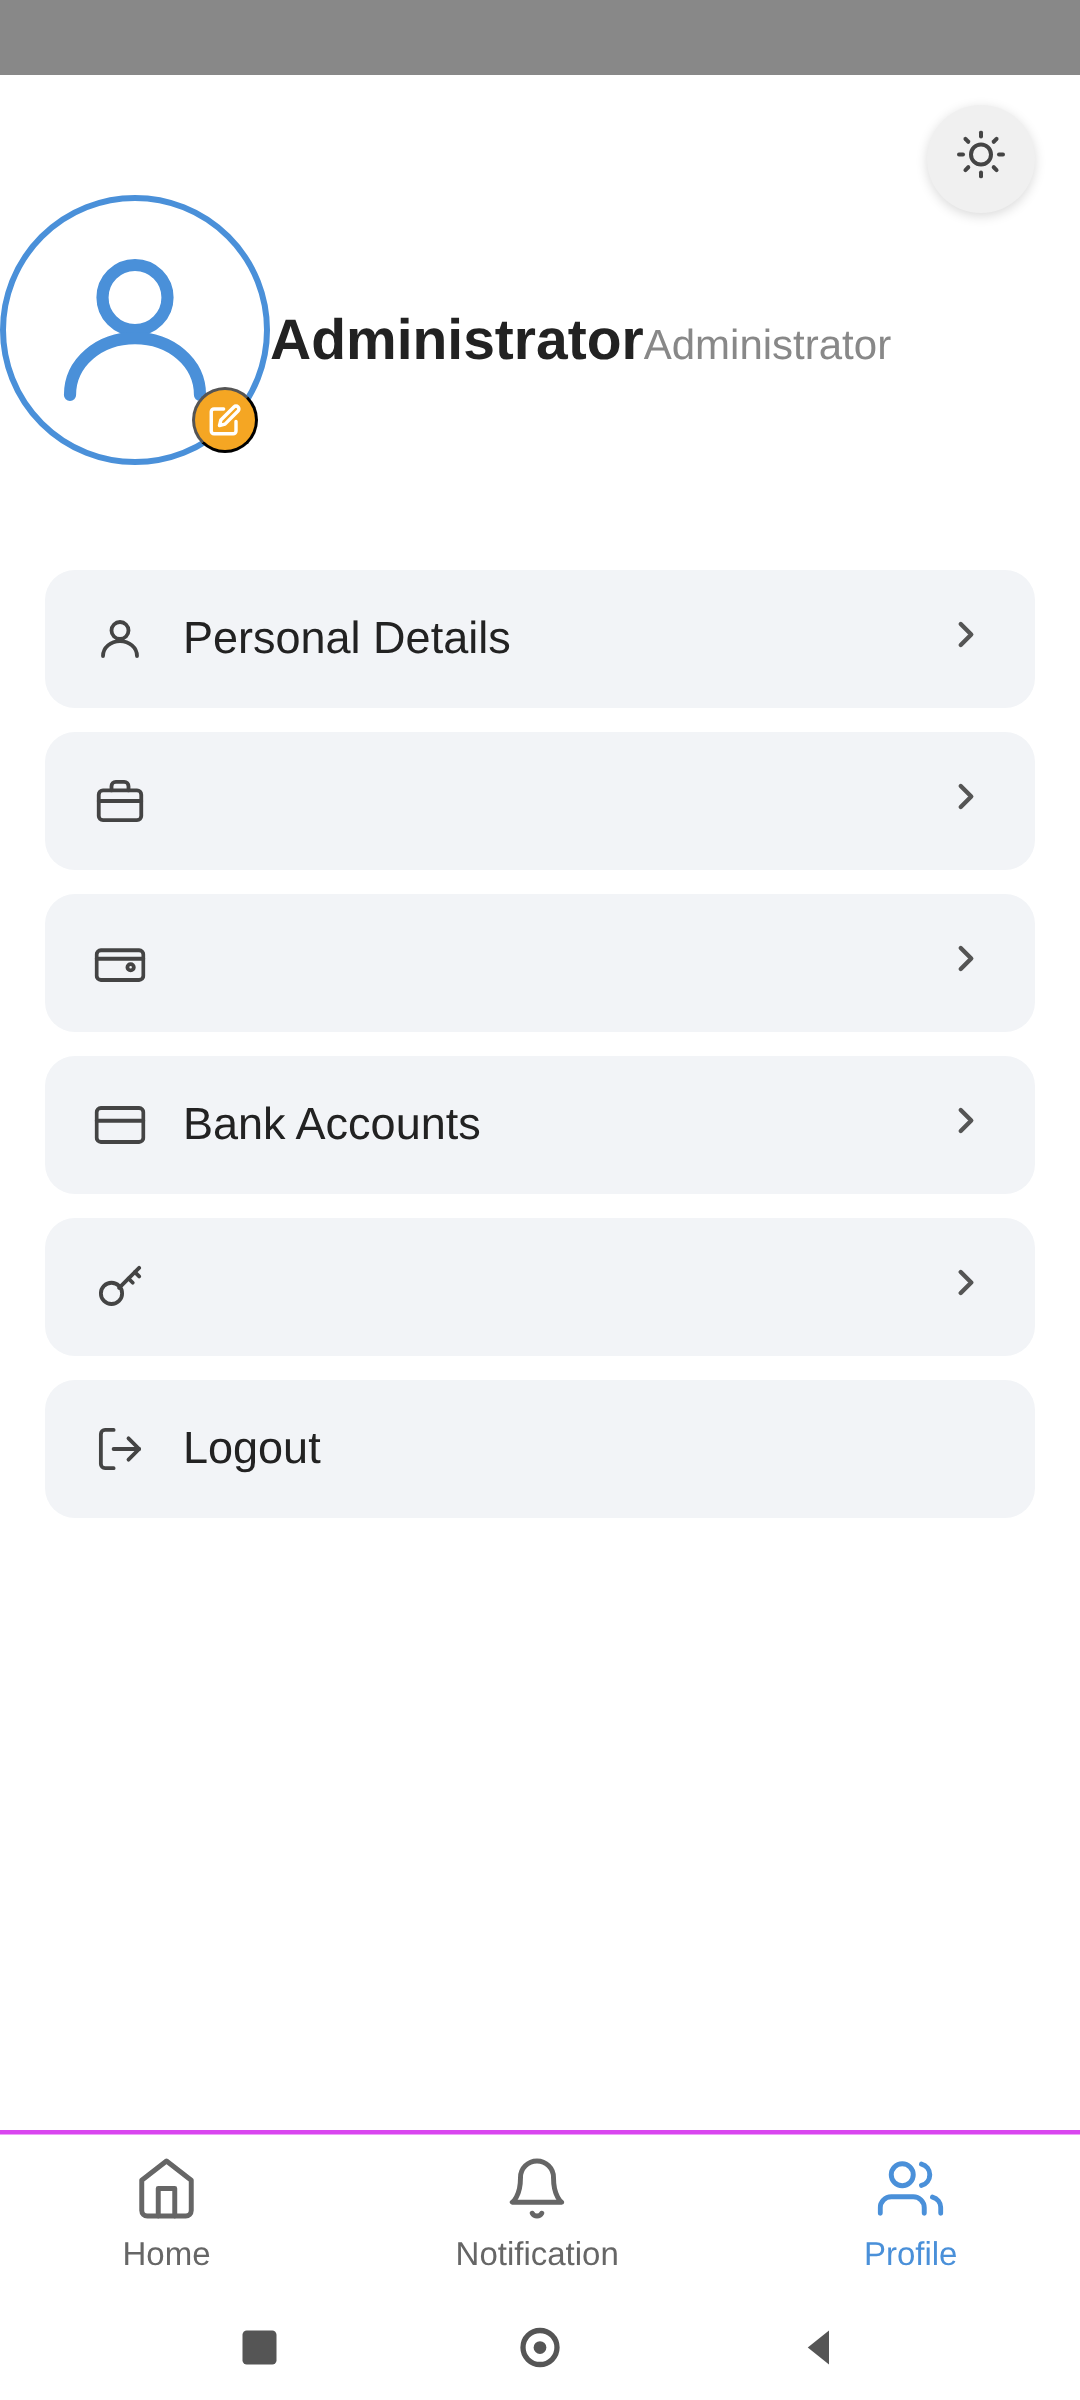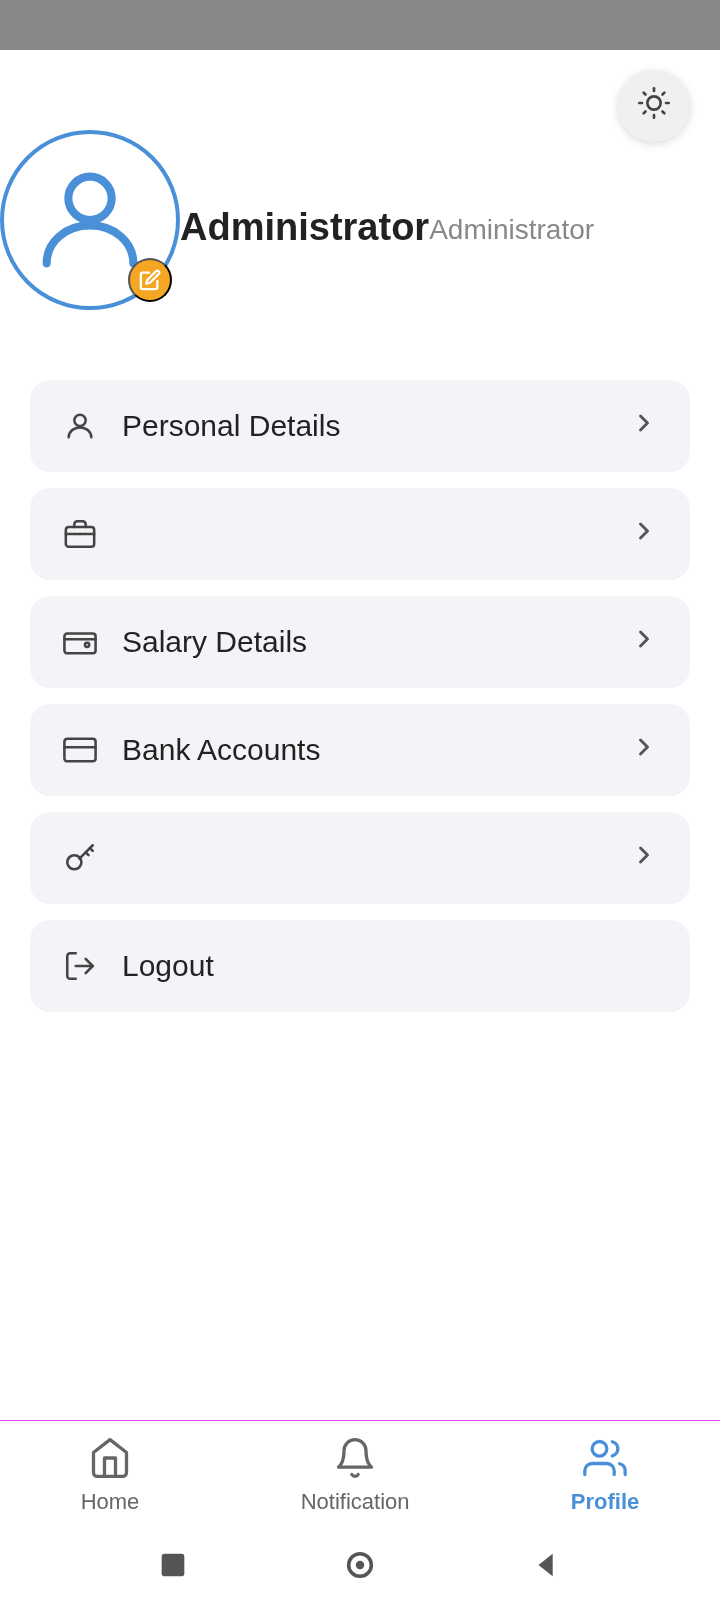--- a/index.html
+++ b/index.html
@@ -148,21 +148,21 @@
     }
 
     .spacer {
       flex: 1;
     }
 
     .bottom-nav {
       width: 100%;
       height: 110px;
       background: #fff;
-      border-top: 1px solid #d946ef;
+      border-top: 3px solid #d946ef;
       display: flex;
       align-items: center;
       justify-content: space-around;
       position: sticky;
       bottom: 0;
     }
 
     .nav-item {
       display: flex;
       flex-direction: column;
@@ -174,21 +174,21 @@
       padding: 0 20px;
     }
 
     .nav-item-label {
       font-size: 22px;
       color: #666;
     }
 
     .nav-item.active .nav-item-label {
       color: #4a90d9;
-      font-weight: 700;
+      font-weight: 400;
     }
 
     .nav-item.active svg {
       color: #4a90d9;
     }
 
     .nav-icon svg {
       width: 44px;
       height: 44px;
       color: #666;
@@ -302,21 +302,20 @@
 
   <button class="menu-item">
     <div class="menu-item-left">
       <span class="menu-item-icon">
         <svg width="34" height="34" viewBox="0 0 24 24" fill="none" stroke="currentColor" stroke-width="1.8" stroke-linecap="round" stroke-linejoin="round">
           <rect x="1" y="6" width="22" height="14" rx="2" ry="2"></rect>
           <path d="M1 10h22"></path>
           <circle cx="17" cy="14" r="1.5"></circle>
         </svg>
       </span>
-      <span class="menu-item-label">Salary Details</span>
     </div>
     <span class="menu-item-chevron">
       <svg width="28" height="28" viewBox="0 0 24 24" fill="none" stroke="currentColor" stroke-width="2.5" stroke-linecap="round" stroke-linejoin="round">
         <polyline points="9 18 15 12 9 6"></polyline>
       </svg>
     </span>
   </button>
 
   <button class="menu-item">
     <div class="menu-item-left">

